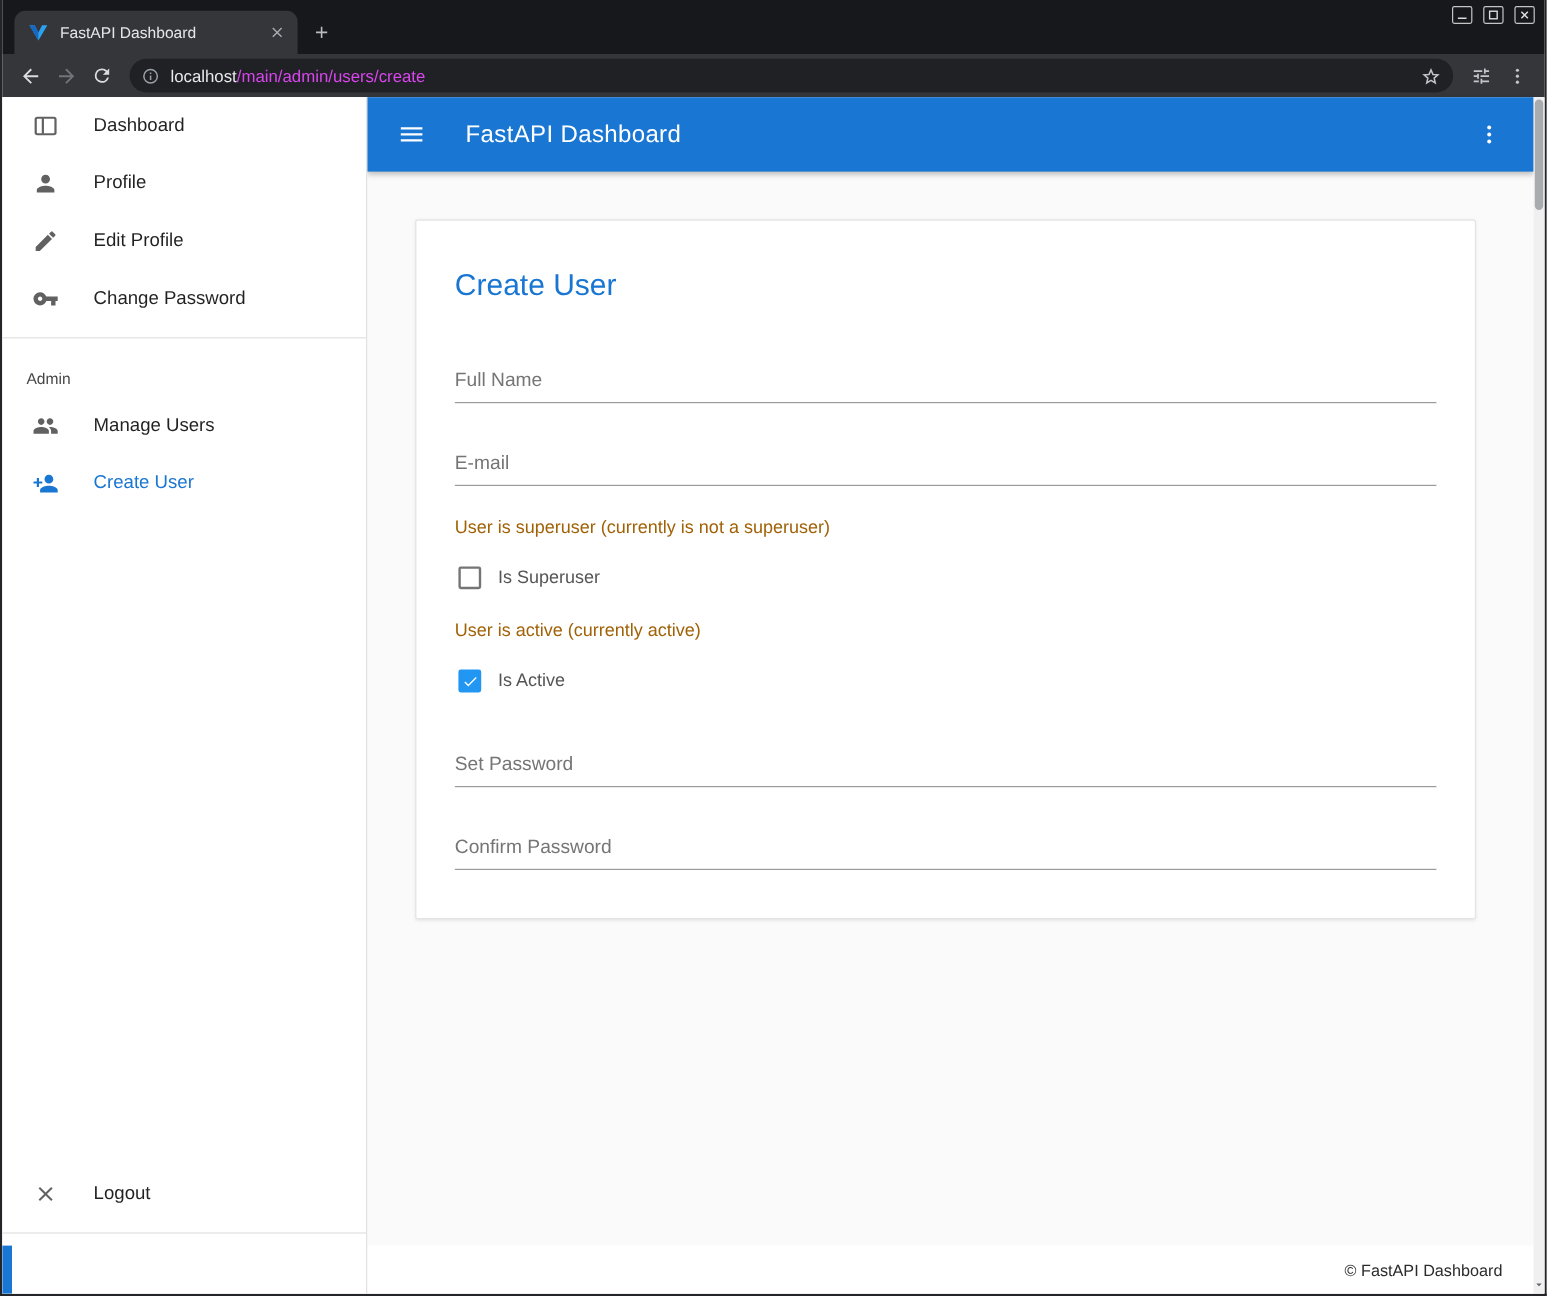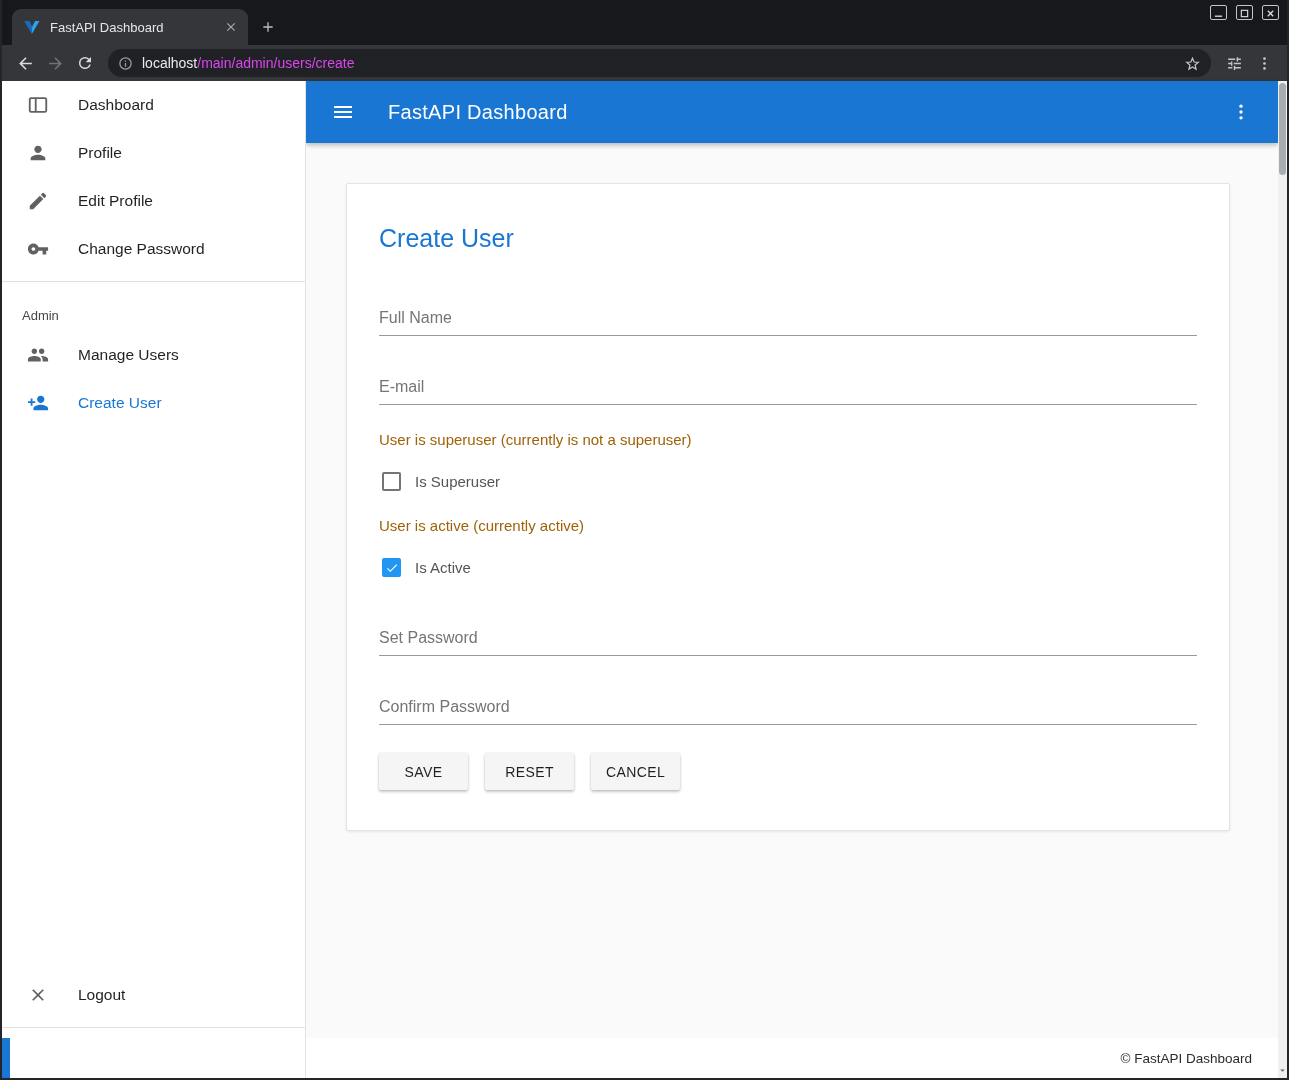--- a/index.html
+++ b/index.html
@@ -308,25 +308,20 @@
               <svg width="14" height="14" viewBox="0 0 24 24">
                   <path d="M9 16.2 4.8 12l-1.4 1.4L9 19 21 7l-1.4-1.4Z" fill="#fff"></path>
                 </svg>
             </span>
             <span class="cb-label">Is Active</span>
           </label>
 
           <input class="mfield pw1" type="password" placeholder="Set Password" style="">
           <input class="mfield pw2" type="password" placeholder="Confirm Password" style="">
 
-          <div class="btnrow">
-            <button class="btn">SAVE</button>
-            <button class="btn">RESET</button>
-            <button class="btn">CANCEL</button>
-          </div>
         </div>
       </div>
 
       <footer class="footer">
         <span>© FastAPI Dashboard</span>
       </footer>
     </main>
 
     <div class="scrollbar">
       <div class="scroll-thumb"></div>

